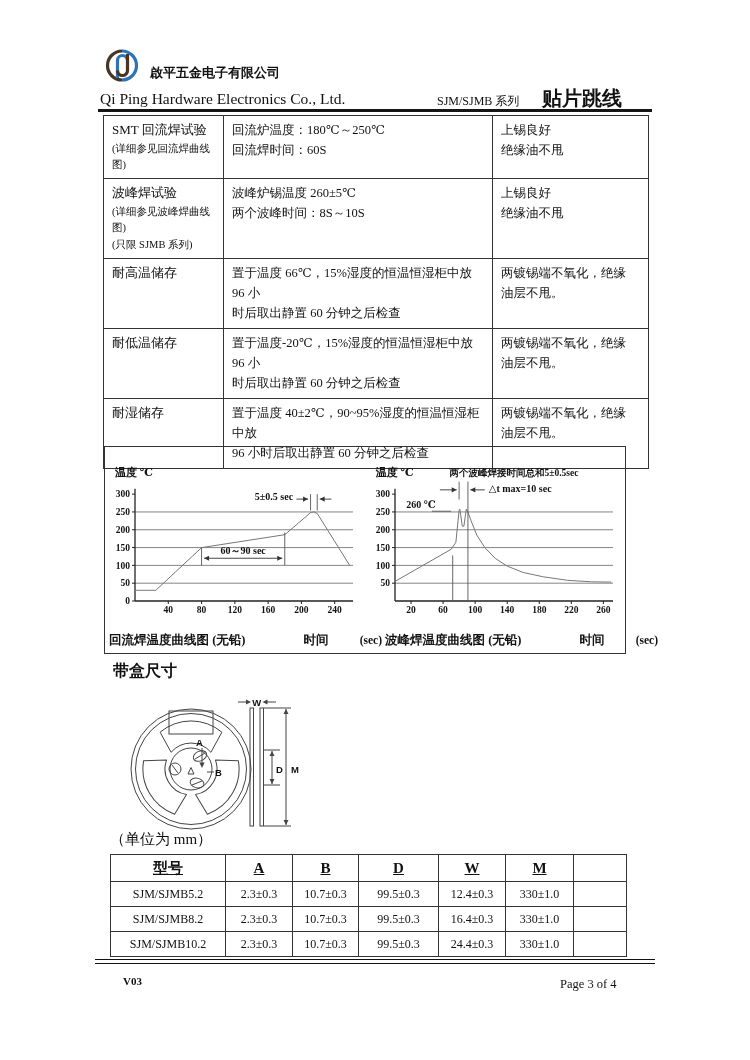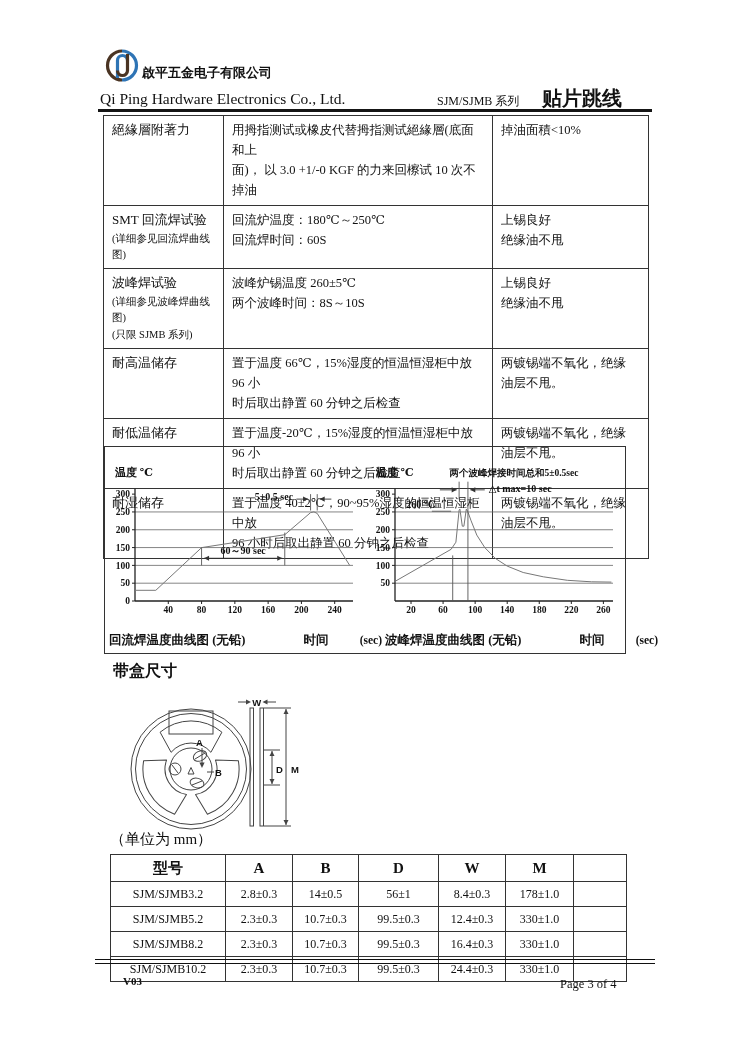--- a/index.html
+++ b/index.html
@@ -1,21 +1,21 @@
 <!DOCTYPE html>
 <html><head>
 <meta charset="utf-8">
 <style>
   html,body{margin:0;padding:0;background:#ffffff;}
   .page{position:relative;width:750px;height:1060px;background:#fff;
         font-family:"Liberation Serif","DejaVu Serif",serif;color:#111;overflow:hidden;}
   .abs{position:absolute;}
 
   
-  .company-cn{font-family:"Liberation Sans","DejaVu Sans",sans-serif;font-weight:bold;font-size:13px;}
+  .company-cn{font-family:"Liberation Sans","DejaVu Sans",sans-serif;font-weight:bold;font-size:13px;margin-left:8px;}
   .company-en{font-size:15.5px;}
   .series-label{font-size:12px;}
   .product-title{font-family:"Liberation Sans","DejaVu Sans",sans-serif;font-weight:bold;font-size:20px;}
   .top-rule{background:#151515;height:3px;}
 
   
   table{border-collapse:collapse;}
   .spec-table{table-layout:fixed;}
   .spec-table td{border:1px solid #333;vertical-align:top;padding:4px 8px 5px 8px;
                  font-size:12.5px;line-height:1.6;}
@@ -35,21 +35,21 @@
   .tape-heading{font-family:Liberation Mono, monospace;font-weight:bold;font-size:16px;}
   .unit-note{font-size:15px;}
   .reel-svg{font-family:"Liberation Sans","DejaVu Sans",sans-serif;}
   .reel-svg path,.reel-svg circle,.reel-svg rect,.reel-svg line,.reel-svg ellipse{fill:none;stroke:#444;stroke-width:1;}
   .reel-svg text{fill:#111;font-size:9.5px;font-weight:bold;stroke:none;}
   .reel-svg polygon{fill:#444;stroke:none;}
 
   
   .dim-table{table-layout:fixed;}
   .dim-table th,.dim-table td{border:1px solid #333;text-align:center;padding:0 2px;}
-  .dim-table th{font-size:15px;font-weight:bold;height:26px;}
+  .dim-table th{font-size:15px;font-weight:bold;height:26px;text-decoration:underline;}
   .dim-table td{font-size:12px;height:24px;}
 
   
   .footer-rule{border-top:1.5px solid #111;border-bottom:1px solid #111;height:3px;}
   .version{font-weight:bold;font-size:11px;}
   .page-num{font-size:12.5px;}
 </style>
 </head>
 <body>
 
@@ -67,32 +67,20 @@
   <div class="abs product-title" style="left:542px;top:85px;">贴片跳线</div>
   <div class="abs top-rule" style="left:98px;top:109px;width:554px;"></div>
 
   <table class="abs spec-table" style="left:103px;top:115px;width:545px;">
     <colgroup>
         <col style="width:120px">
         <col style="width:269px">
         <col style="width:156px">
       </colgroup>
     <tbody>
-        <tr>
-          <td>
-            <div class="item">絕緣層附著力</div>
-          </td>
-          <td>
-            <div class="">用拇指测试或橡皮代替拇指测试絕緣層(底面和上</div>
-            <div class="">面)，  以 3.0 +1/-0 KGF 的力来回檫试 10 次不掉油</div>
-          </td>
-          <td>
-            <div class="">掉油面積&lt;10%</div>
-          </td>
-        </tr>
         <tr>
           <td>
             <div class="item">SMT 回流焊试验</div>
             <div class="note">(详细参见回流焊曲线图)</div>
           </td>
           <td>
             <div class="">回流炉温度：180℃～250℃</div>
             <div class="">回流焊时间：60S</div>
           </td>
           <td>
@@ -337,29 +325,20 @@
           <th>A</th>
           <th>B</th>
           <th>D</th>
           <th>W</th>
           <th>M</th>
           <th></th>
         </tr>
       </thead>
     <tbody>
         <tr>
-          <td>SJM/SJMB3.2</td>
-          <td>2.8±0.3</td>
-          <td>14±0.5</td>
-          <td>56±1</td>
-          <td>8.4±0.3</td>
-          <td>178±1.0</td>
-          <td></td>
-        </tr>
-        <tr>
           <td>SJM/SJMB5.2</td>
           <td>2.3±0.3</td>
           <td>10.7±0.3</td>
           <td>99.5±0.3</td>
           <td>12.4±0.3</td>
           <td>330±1.0</td>
           <td></td>
         </tr>
         <tr>
           <td>SJM/SJMB8.2</td>

